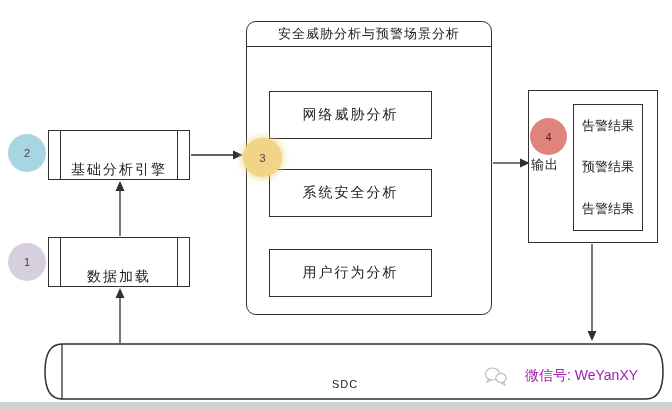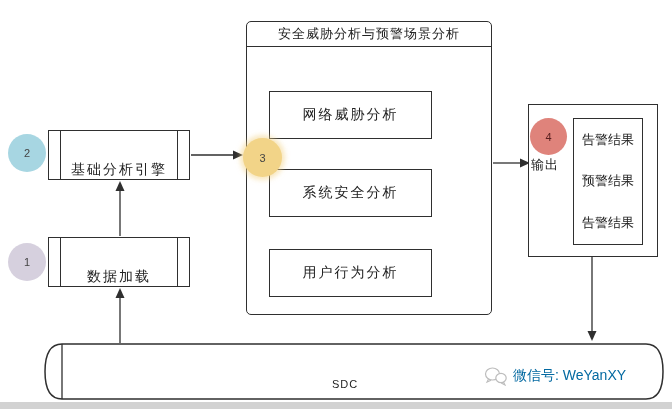--- a/index.html
+++ b/index.html
@@ -3,21 +3,21 @@
 <meta charset="utf-8">
 <style>
   html,body{margin:0;padding:0;background:#fff;}
   .stage{
     position:relative;width:672px;height:409px;background:#ffffff;overflow:hidden;
     font-family:"Liberation Sans","DejaVu Sans",sans-serif;color:#222;
   }
   .layer{position:absolute;left:0;top:0;z-index:0;}
   .box{position:absolute;background:#fff;border:1.5px solid #2f2f2f;box-sizing:border-box;}
   
-  .container-box{left:246px;top:21px;width:246px;height:294px;border-radius:5px;z-index:1;}
+  .container-box{left:246px;top:21px;width:246px;height:294px;border-radius:10px;z-index:1;}
   .container-title{
     height:24px;line-height:24px;text-align:center;border-bottom:1.5px solid #2f2f2f;
     font-size:13px;letter-spacing:1px;white-space:nowrap;
   }
   .inner-box{
     position:absolute;left:22px;width:163px;height:48px;border:1.2px solid #2f2f2f;
     display:flex;align-items:center;justify-content:center;font-size:14px;letter-spacing:2px;
     background:#fff;box-sizing:border-box;
   }
   .ib1{top:69px;} .ib2{top:147px;} .ib3{top:227px;}
@@ -25,21 +25,21 @@
   .pp{
     display:flex;align-items:flex-end;justify-content:center;font-size:14px;letter-spacing:2px;z-index:2;
   }
   .pp::before,.pp::after{
     content:"";position:absolute;top:0;bottom:0;width:0;border-left:1.2px solid #2f2f2f;
   }
   .pp::before{left:11px;} .pp::after{right:11px;}
   .engine{left:48px;top:130px;width:142px;height:50px;}
   .loader{left:48px;top:237px;width:142px;height:50px;}
   
-  .out-box{left:528px;top:104px;width:130px;height:153px;z-index:1;}
+  .out-box{left:528px;top:90px;width:130px;height:153px;z-index:1;}
   .res-box{
     position:absolute;left:44px;top:13px;width:70px;height:127px;border:1.2px solid #2f2f2f;
     display:flex;flex-direction:column;justify-content:space-around;align-items:center;
     font-size:13px;background:#fff;box-sizing:border-box;
   }
   .res-box span{white-space:nowrap;}
   .output-label{
     position:absolute;left:531px;top:156px;width:34px;font-size:13px;letter-spacing:1px;z-index:4;
   }
   
@@ -48,22 +48,22 @@
     font-size:11px;color:#444;z-index:3;
   }
   .b1{left:8px;top:243px;width:38px;height:38px;}
   .b2{left:8px;top:134px;width:38px;height:38px;}
   .b3{left:243px;top:138px;width:39px;height:39px;box-shadow:0 0 5px 3px rgba(242,212,136,.55);}
   .b4{left:530px;top:118px;width:37px;height:37px;color:#5a2020;}
   
   .sdc-label{position:absolute;left:300px;top:363px;width:90px;text-align:center;font-size:11px;letter-spacing:1px;z-index:2;margin-top:15px;}
   
   .watermark{
-    position:absolute;left:484px;top:366px;display:flex;align-items:center;gap:5px;
-    color:#0369a1;font-size:14px;z-index:2;white-space:nowrap;
+    position:absolute;left:484px;top:366px;display:flex;align-items:center;gap:17px;
+    color:#a21caf;font-size:14px;z-index:2;white-space:nowrap;
   }
   .bottom-bar{position:absolute;left:0;top:402px;width:672px;height:7px;background:#d2d2d2;z-index:5;}
 </style>
 </head>
 <body>
 
 <div class="stage">
 
   <svg class="layer" width="672" height="409" viewBox="0 0 672 409">
 

